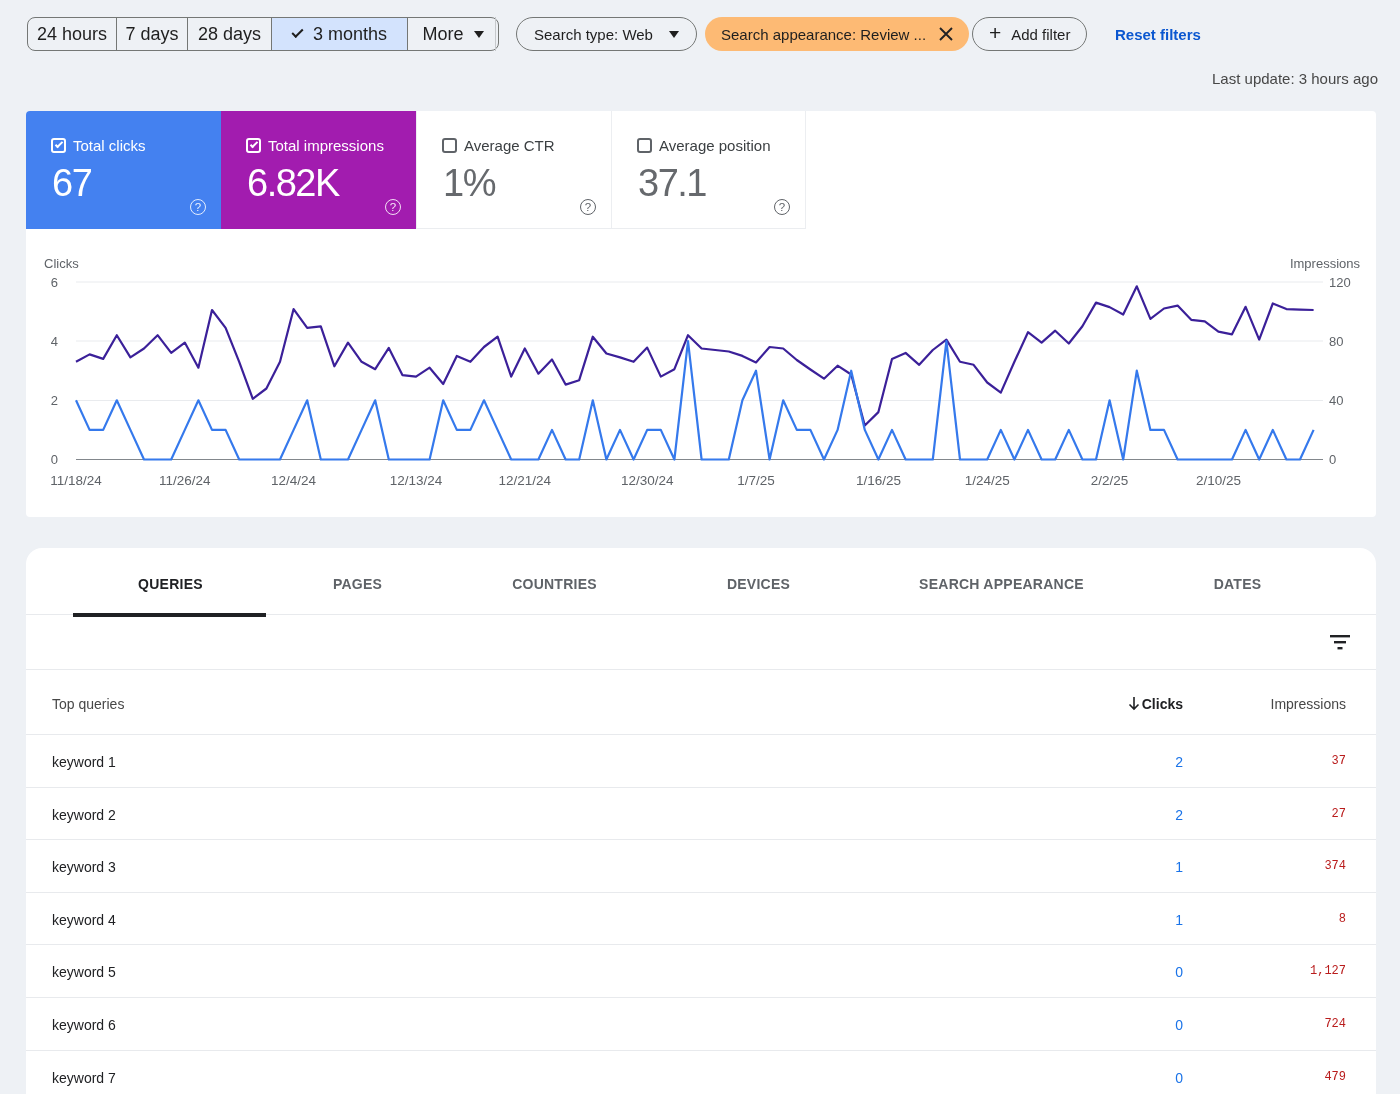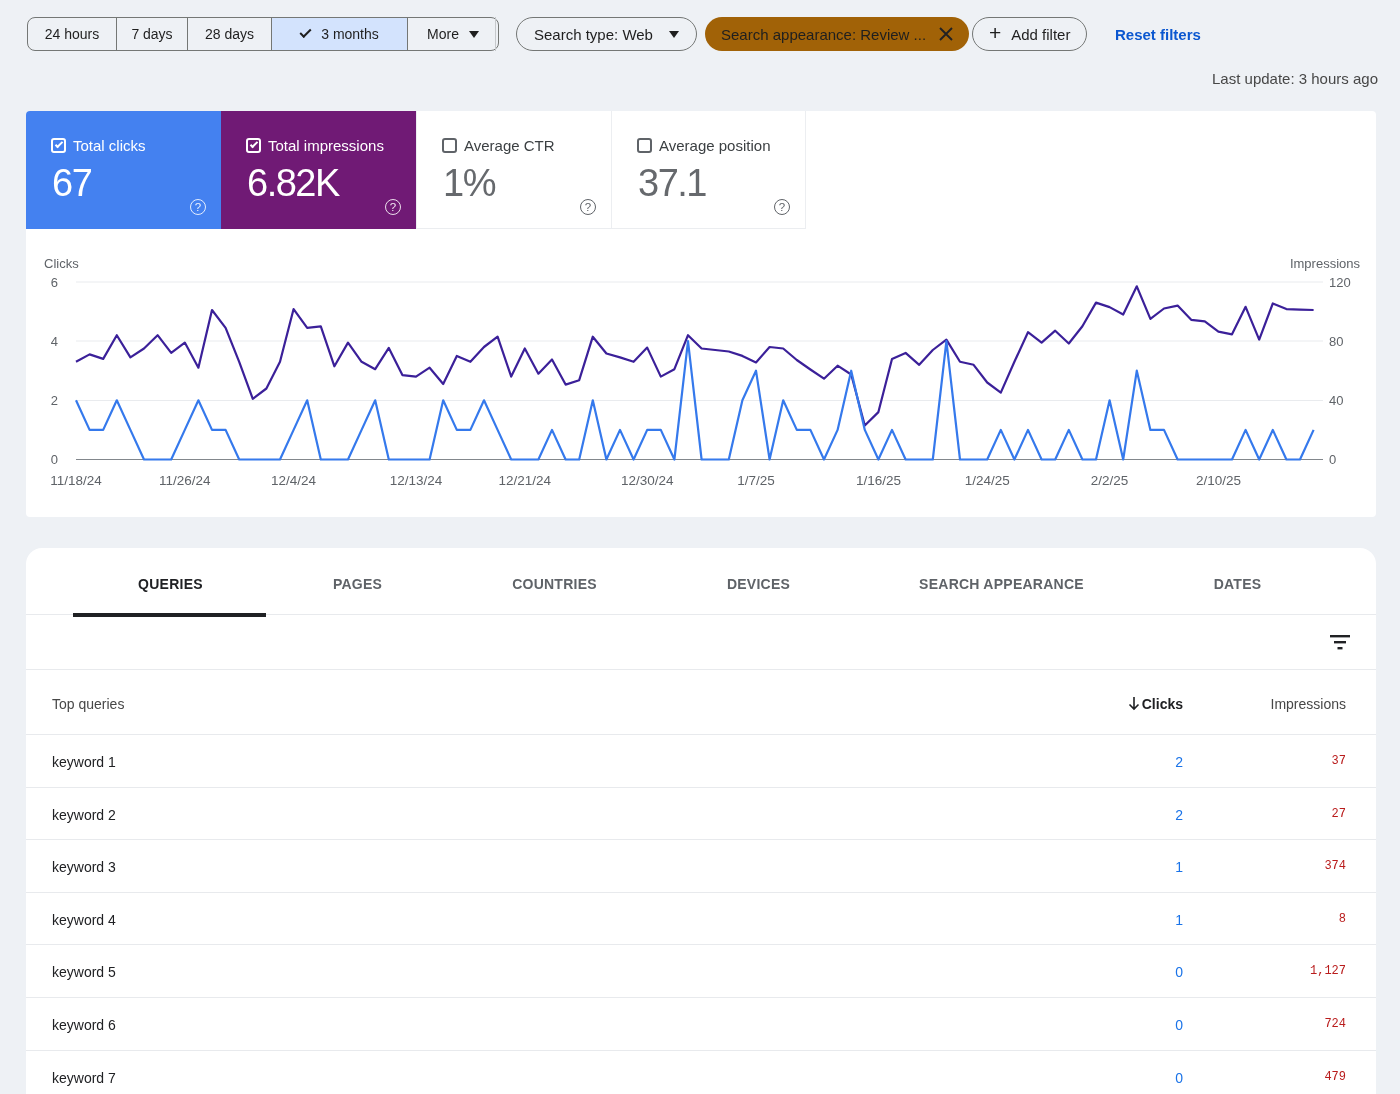--- a/index.html
+++ b/index.html
@@ -1,38 +1,38 @@
 <!DOCTYPE html>
 <html><head>
 <meta charset="utf-8">
 <style>
 * { margin:0; padding:0; box-sizing:border-box; }
 html,body { width:1400px; height:1094px; background:#eef1f5; font-family:"Liberation Sans", sans-serif; position:relative; overflow:hidden; }
 .abs { position:absolute; }
 
 .btngroup { left:27px; top:17px; height:34px; border:1px solid #747775; border-radius:8px; display:flex; overflow:hidden; }
-.btngroup .seg { height:100%; display:flex; align-items:center; justify-content:center; font-size:14px; color:#1f1f1f; border-right:1px solid #747775; }
+.btngroup .seg { height:100%; display:flex; align-items:center; justify-content:center; font-size:18px; color:#1f1f1f; border-right:1px solid #747775; }
 .btngroup .seg:last-child { border-right:none; }
 .check { width:11px; height:6px; border-left:2px solid #1f1f1f; border-bottom:2px solid #1f1f1f; transform:rotate(-45deg); margin-right:10px; margin-top:-4px; }
 .caret { width:0; height:0; border-left:5.5px solid transparent; border-right:5.5px solid transparent; border-top:7px solid #1f1f1f; margin-left:10px; }
 .vsep { left:495px; top:17px; width:1px; height:34px; background:#c6c9cc; }
 .pill { height:34px; border-radius:17px; display:flex; align-items:center; font-size:15px; color:#1f1f1f; }
 .outlined { border:1px solid #747775; }
-.bluechip { background:#a16207;justify-content:center; }
+.bluechip { background:#fdba74;justify-content:center; }
 .reset { left:1115px; top:26px; font-size:15px; color:#0b57d0; font-weight:bold; }
 .lastupd { top:70px; right:22px; font-size:15px; color:#474747; }
 
 .panel1 { left:26px; top:111px; width:1350px; height:406px; background:#fff; border-radius:4px; overflow:hidden; }
 .card { position:absolute; top:0; height:118px; }
 .card .cb { position:absolute; left:25px; top:27px; width:15px; height:15px; border-radius:3px; }
 .card .lbl { position:absolute; left:47px; top:26px; font-size:15px; }
 .card .val { position:absolute; left:26px; top:51px; font-size:38px; letter-spacing:-1.5px; }
 .card .qm { position:absolute; width:16px; height:16px; border-radius:50%; font-size:11.5px; text-align:center; line-height:15px; right:15px; top:88px; }
 .cardblue { left:0; width:195px; background:#4481f0; color:#fff; }
-.cardpurple { left:195px; width:195px; background:#701a75; color:#fff; }
+.cardpurple { left:195px; width:195px; background:#a21caf; color:#fff; }
 .cardwhite1 { left:390px; width:195px; background:#fff; border-left:1px solid #eceef1; border-bottom:1px solid #ebedf0; }
 .cardwhite2 { left:585px; width:195px; background:#fff; border-left:1px solid #eceef1; border-right:1px solid #eceef1; border-bottom:1px solid #ebedf0; }
 .cbchecked { border:2px solid #fff; }
 .cbchecked .check { position:absolute; left:1.5px; top:2px; width:8px; height:4px; border-color:#fff; margin:0; }
 .cbun { border:2px solid #5f6368; }
 .graylbl { color:#3c4043; }
 .grayval { color:#66696d; }
 .qmw { border:1.4px solid rgba(255,255,255,0.85); color:rgba(255,255,255,0.9); }
 .qmg { border:1.4px solid #5f6368; color:#5f6368; }
 

